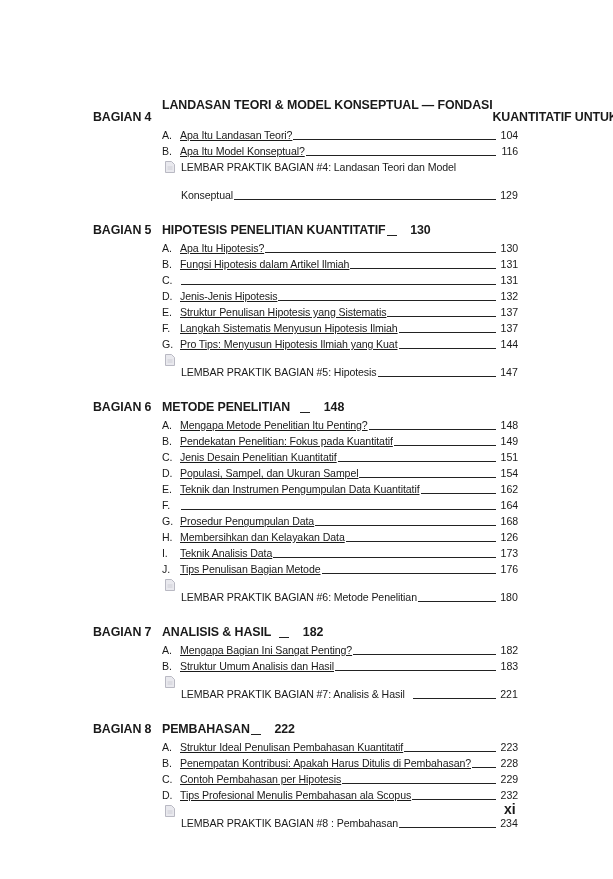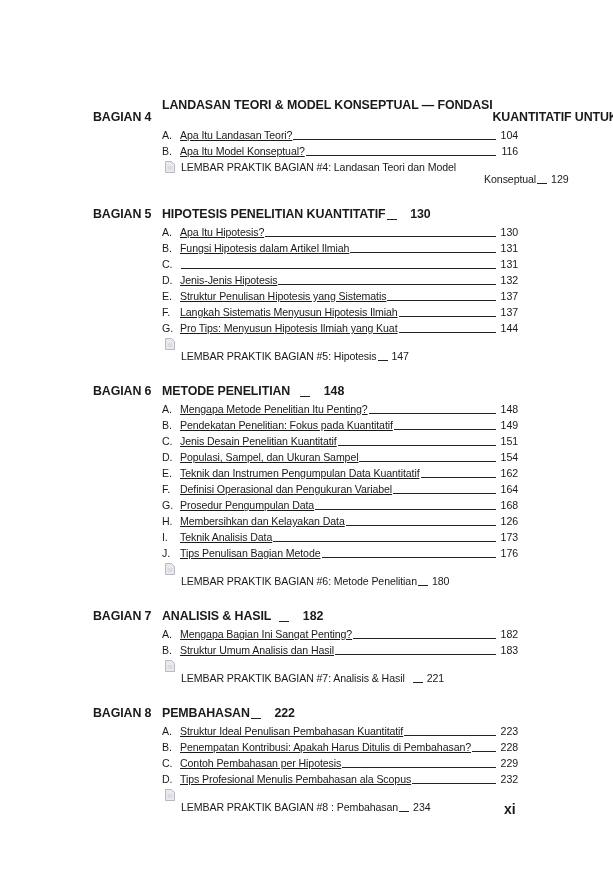--- a/index.html
+++ b/index.html
@@ -110,32 +110,31 @@
     box-sizing: border-box;
   }
   .practice .doc-icon {
     width: 10px;
     height: 12px;
     margin-left: 3px;
   }
   .practice .body {
     flex: 1;
     display: flex;
-    flex-direction: row;
-    gap: 28px;
+    flex-direction: column;
   }
   .practice .line1 {
     white-space: nowrap;
   }
   .practice .leader {
     margin: 0 4px 3px 1px;
   }
   .practice .page {
     width: 18px;
-    text-align: left;
+    text-align: center;
   }
   .folio {
     position: absolute;
     left: 504px;
     top: 801px;
     font-weight: bold;
     font-size: 14px;
   }
 </style>
 </head>
@@ -324,21 +323,20 @@
           <span class="letter">E.</span>
           <span class="body">
             <span class="text">Teknik dan Instrumen Pengumpulan Data Kuantitatif</span>
             <span class="leader"></span>
           </span>
           <span class="page">162</span>
         </div>
       <div class="entry">
           <span class="letter">F.</span>
           <span class="body">
-            <span class="text">Definisi Operasional dan Pengukuran Variabel</span>
             <span class="leader"></span>
           </span>
           <span class="page">164</span>
         </div>
       <div class="entry">
           <span class="letter">G.</span>
           <span class="body">
             <span class="text">Prosedur Pengumpulan Data</span>
             <span class="leader"></span>
           </span>

